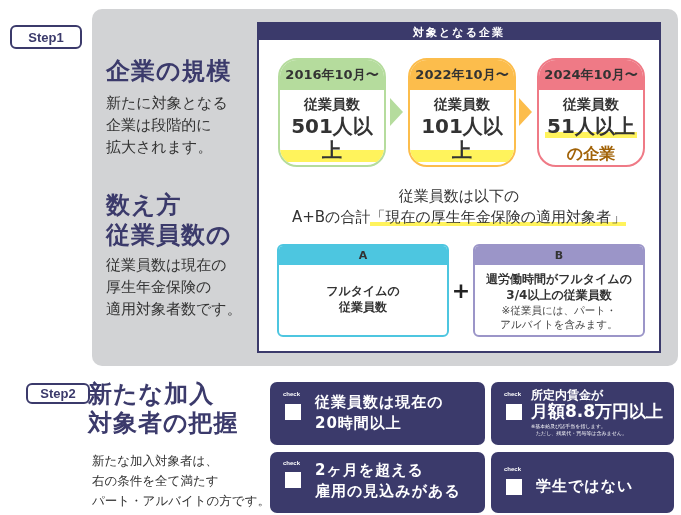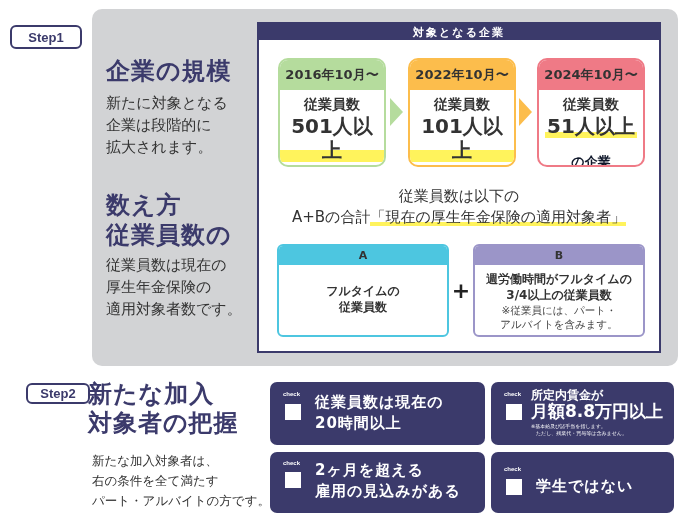--- a/index.html
+++ b/index.html
@@ -32,28 +32,28 @@
     position: absolute; left: 257px; top: 22px; width: 404px; height: 331px;
     border: 2px solid #3b3a6b; background: #fff;
   }
   .navy-head {
     background: #3b3a6b; color: #fff; height: 16px; font-size: 11px; font-weight: bold;
     display: flex; align-items: center; justify-content: center; letter-spacing: 2px;
   }
 
   .phase-card {
     position: absolute; top: 58px; width: 108px; height: 109px;
-    border: 2px solid; border-radius: 10px; background: #fff; overflow: hidden;
+    border: 2px solid; border-radius: 19px; background: #fff; overflow: hidden;
     text-align: center;
   }
   .phase-card .ph-head { height: 30px; display: flex; align-items: center; justify-content: center; font-size: 13px; font-weight: bold; color: #333; }
   .phase-card .ph-l1 { font-size: 14px; font-weight: bold; margin-top: 6px; color: #333; }
   .phase-card .ph-l2 { font-size: 20px; font-weight: bold; color: #333; display: inline-block; line-height: 24px;
     background: linear-gradient(transparent 75%, #fff35c 75%); padding: 0 2px; }
-  .phase-card .ph-l3 { font-size: 13px; font-weight: bold; margin-top: 15px; color: #0f172a; }
+  .phase-card .ph-l3 { font-size: 16px; font-weight: bold; margin-top: 6px; color: #a16207; }
 
   #phase-0 { left: 278px; border-color: #b5dc9d; }
   #phase-0 .ph-head { background: #b5dc9d; }
   #phase-1 { left: 408px; border-color: #fcbd4c; }
   #phase-1 .ph-head { background: #fcbd4c; }
   #phase-2 { left: 537px; border-color: #ef7a86; }
   #phase-2 .ph-head { background: #ef7a86; }
 
   .arrow { position: absolute; top: 98px; width: 0; height: 0; border-top: 14px solid transparent; border-bottom: 14px solid transparent; border-left: 13px solid; }
   #arrow-0 { left: 390px; border-left-color: #b5dc9d; }

